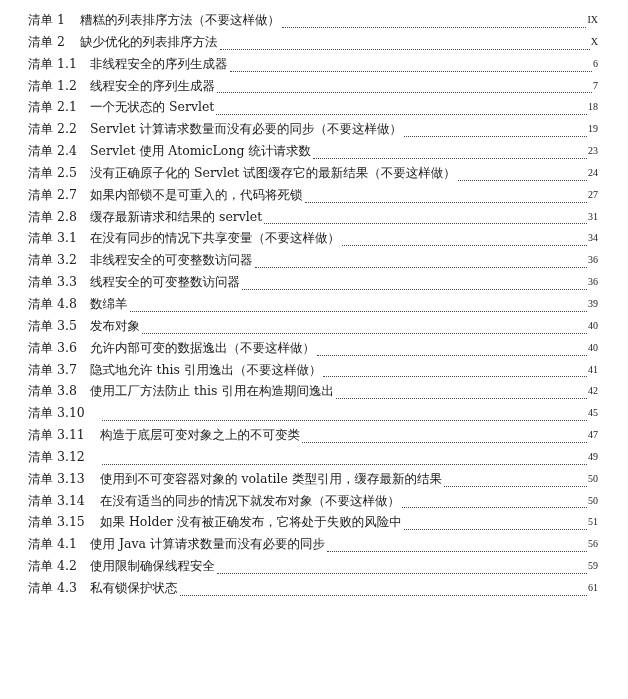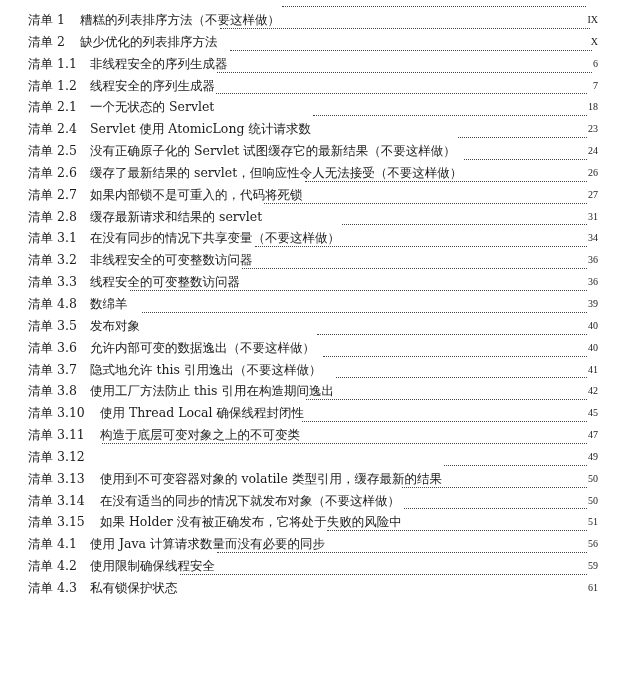--- a/index.html
+++ b/index.html
@@ -7,21 +7,21 @@
       width: 628px; height: 699px; overflow: hidden;
       background: #ffffff;
       font-family: "DejaVu Serif", "Liberation Serif", serif;
       color: #1a1a1a;
       position: relative;
     }
     .toc {
       position: absolute; left: 28px; top: 9px; width: 570px;
     }
     .row {
-      display: flex; align-items: flex-start;
+      display: flex; align-items: flex-end;
       height: 21.85px; line-height: 21.85px;
       font-size: 12.5px; white-space: nowrap;
     }
     .label { flex: 0 0 auto; }
     .title { flex: 0 1 auto; overflow: hidden; }
     .leader {
       flex: 1 1 auto; overflow: hidden;
       border-bottom: 1px dotted #444;
       height: 0; margin: 0 1px 0 2px;
       transform: translateY(-3px);
@@ -59,38 +59,38 @@
     <span class="leader"></span>
     <span class="page">7</span>
   </div>
     <div class="row">
     <span class="label w2">清单 2.1</span>
     <span class="title">一个无状态的 Servlet</span>
     <span class="leader"></span>
     <span class="page">18</span>
   </div>
     <div class="row">
+    <span class="label w2">清单 2.2</span>
+    <span class="title">Servlet 计算请求数量而没有必要的同步（不要这样做）</span>
+    <span class="leader"></span>
+    <span class="page">19</span>
+  </div>
+    <div class="row">
     <span class="label w2">清单 2.4</span>
     <span class="title">Servlet 使用 AtomicLong 统计请求数</span>
     <span class="leader"></span>
     <span class="page">23</span>
   </div>
     <div class="row">
     <span class="label w2">清单 2.5</span>
     <span class="title">没有正确原子化的 Servlet 试图缓存它的最新结果（不要这样做）</span>
     <span class="leader"></span>
     <span class="page">24</span>
   </div>
     <div class="row">
-    <span class="label w2">清单 2.6</span>
-    <span class="title">缓存了最新结果的 servlet，但响应性令人无法接受（不要这样做）</span>
-    <span class="leader"></span>
-    <span class="page">26</span>
-  </div>
-    <div class="row">
     <span class="label w2">清单 2.7</span>
     <span class="title">如果内部锁不是可重入的，代码将死锁</span>
     <span class="leader"></span>
     <span class="page">27</span>
   </div>
     <div class="row">
     <span class="label w2">清单 2.8</span>
     <span class="title">缓存最新请求和结果的 servlet</span>
     <span class="leader"></span>
     <span class="page">31</span>
@@ -138,21 +138,20 @@
     <span class="page">41</span>
   </div>
     <div class="row">
     <span class="label w2">清单 3.8</span>
     <span class="title">使用工厂方法防止 this 引用在构造期间逸出</span>
     <span class="leader"></span>
     <span class="page">42</span>
   </div>
     <div class="row">
     <span class="label w3">清单 3.10</span>
-    <span class="title">使用 Thread Local 确保线程封闭性</span>
     <span class="leader"></span>
     <span class="page">45</span>
   </div>
     <div class="row">
     <span class="label w3">清单 3.11</span>
     <span class="title">构造于底层可变对象之上的不可变类</span>
     <span class="leader"></span>
     <span class="page">47</span>
   </div>
     <div class="row">

